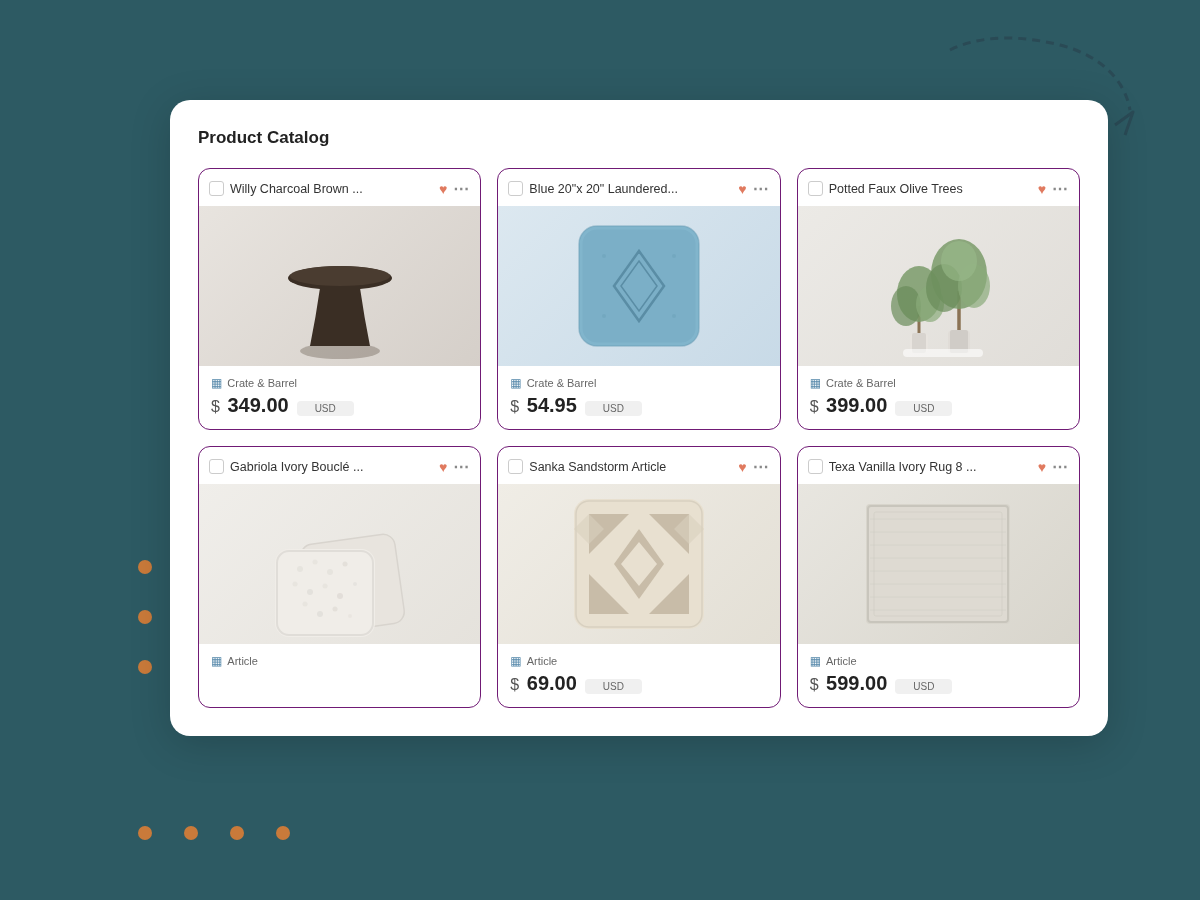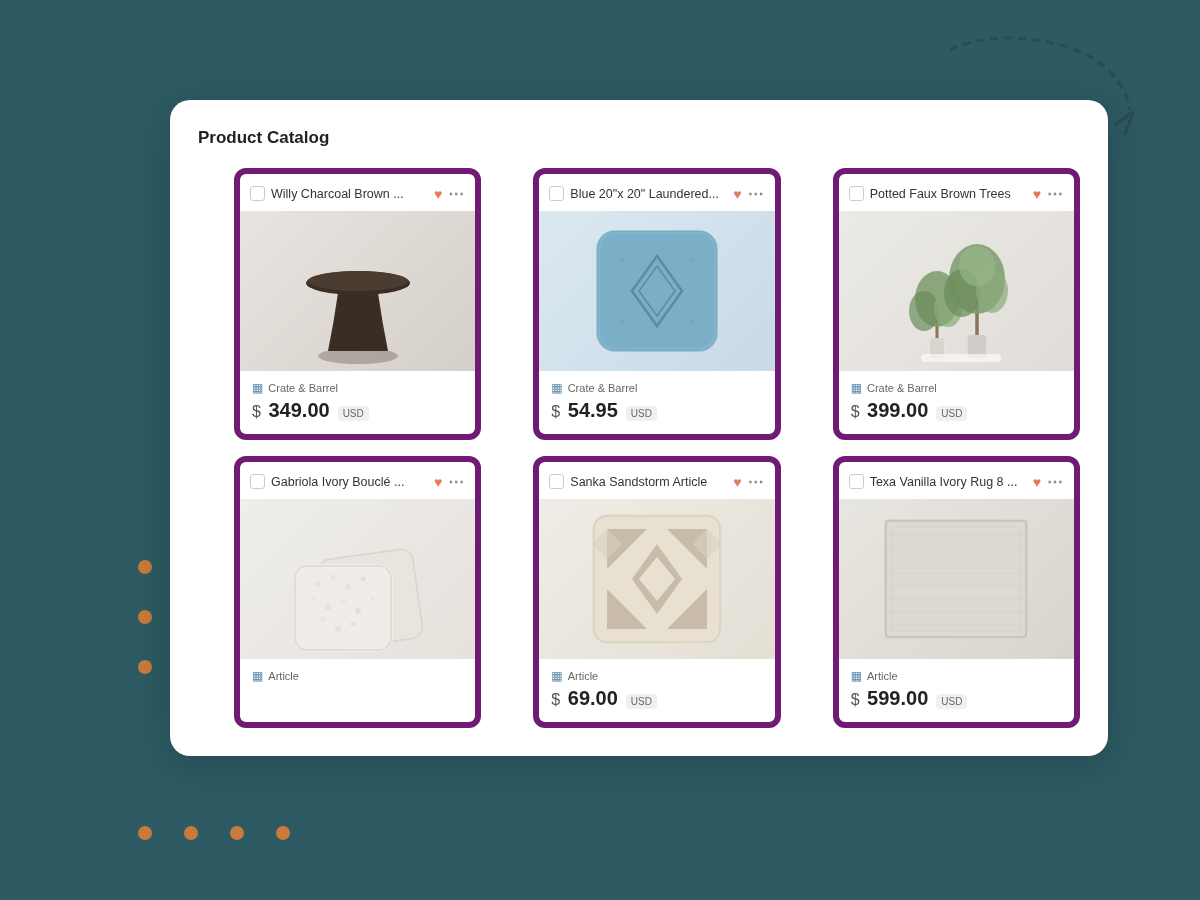--- a/index.html
+++ b/index.html
@@ -69,23 +69,22 @@
 
     .product-grid {
       display: grid;
       grid-template-columns: repeat(3, 1fr);
       gap: 16px;
     }
 
     .product-item {
       background: #ffffff;
       border-radius: 12px;
-      border: 6px solid #701a75;
+      border: 1px solid #701a75;
       overflow: hidden;
-      margin-left: 36px;
     }
 
     .product-header {
       display: flex;
       align-items: center;
       padding: 10px 12px 8px 10px;
       gap: 6px;
     }
 
     .product-checkbox {
@@ -180,21 +179,21 @@
       font-weight: 400;
       color: #555;
       margin-right: 2px;
     }
 
     .currency-badge {
       font-size: 10px;
       color: #666;
       background: #f0f0f0;
       border-radius: 4px;
-      padding: 2px 5px;
+      padding: 2px 18px;
       font-weight: 500;
     }
 
     
     .img-side-table {
       background: linear-gradient(135deg, #e8e4df 0%, #d5cfc9 100%);
     }
     .img-blue-pillow {
       background: linear-gradient(135deg, #dce8f0 0%, #c8dae7 100%);
     }
@@ -301,21 +300,21 @@
         <div class="price-row">
           <span class="price"><span class="price-dollar">$</span> 54.95</span>
           <span class="currency-badge">USD</span>
         </div>
       </div>
     </div>
 
     <div class="product-item">
       <div class="product-header">
         <input type="checkbox" class="product-checkbox" style="">
-        <span class="product-name">Potted Faux Brown Trees</span>
+        <span class="product-name">Potted Faux Olive Trees</span>
         <span class="heart-icon">♥</span>
         <span class="more-icon">⋯</span>
       </div>
       <div class="product-image-wrap img-olive-tree">
         <svg viewBox="0 0 180 160" width="180" height="160" xmlns="http://www.w3.org/2000/svg">
 
           <rect x="62" y="128" width="18" height="18" rx="3" fill="#e8e4df"></rect>
           <rect x="64" y="127" width="14" height="20" rx="2" fill="#d8d4cf"></rect>
 
           <line x1="71" y1="127" x2="71" y2="100" stroke="#8b7355" stroke-width="3"></line>

